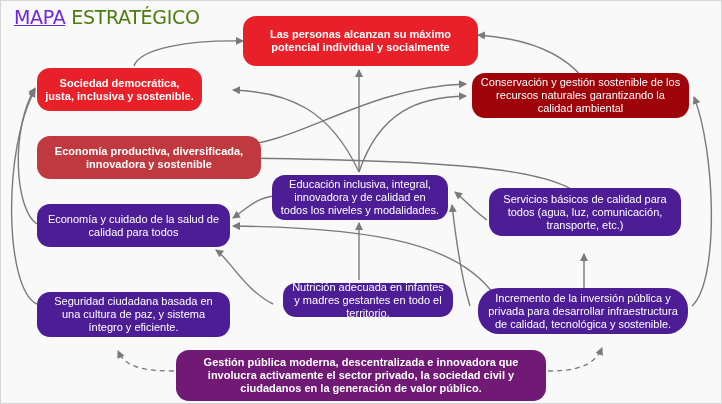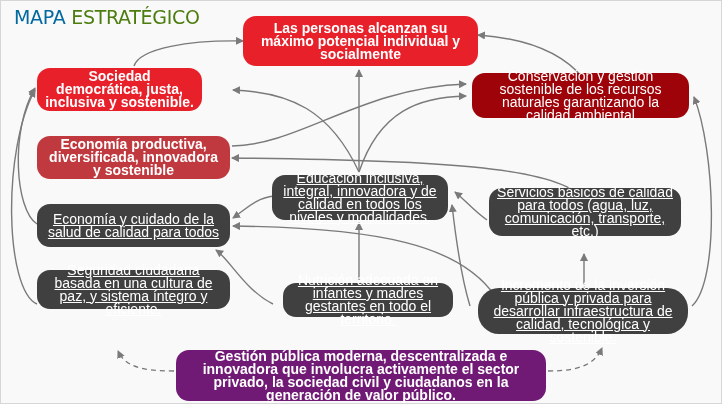--- a/index.html
+++ b/index.html
@@ -11,36 +11,36 @@
   }
   .frame {
     position: absolute; left: 0; top: 0; width: 720px; height: 402px;
     border: 1px solid #d6d6d6; background: #f9f9f9;
   }
   .title {
     position: absolute; left: 14px; top: 6px;
     font-family: "DejaVu Sans", sans-serif;
     font-size: 19px; letter-spacing: -0.3px;
   }
-  .title .t1 { color: #0369a1; }
+  .title .t1 { color: #6d28d9; text-decoration: underline; }
   .title .t2 { color: #4d7c0f; }
   svg.links { position: absolute; left: 0; top: 0; }
   .node {
     position: absolute; box-sizing: border-box;
     border-radius: 13px;
-    color: #fff; font-size: 14px; line-height: 13px;
+    color: #fff; font-size: 11px; line-height: 13px;
     text-align: center;
     display: flex; align-items: center; justify-content: center;
     padding: 0 8px;
   }
   .node span { display: block; }
   .c-red { background: #e8202a; font-weight: bold; }
   .c-dark { background: #9d0308; font-weight: normal; }
   .c-mid { background: #c0393f; font-weight: bold; }
-  .c-pink { background: #404040; text-decoration: underline; }
+  .c-pink { background: #4c1d95; }
   .c-gray { background: #701a75; font-weight: bold; }
 </style>
 </head>
 <body>
 
 <div class="frame"></div>
 
 <div class="title">
   <span class="t1">MAPA</span>
   <span class="t2">ESTRATÉGICO</span>
@@ -99,37 +99,37 @@
 </div>
 
 <div class="node c-red" style="left:37px;top:68px;width:165px;height:43px;">
   <span>Sociedad democrática, justa, inclusiva y sostenible.</span>
 </div>
 
 <div class="node c-dark" style="left:472px;top:73px;width:217px;height:45px;">
   <span>Conservación y gestión sostenible de los recursos naturales garantizando la calidad ambiental</span>
 </div>
 
-<div class="node c-mid" style="left:37px;top:136px;width:193px;height:43px;">
+<div class="node c-mid" style="left:37px;top:136px;width:224px;height:43px;">
   <span>Economía productiva, diversificada, innovadora y sostenible</span>
 </div>
 
 <div class="node c-pink" style="left:272px;top:175px;width:176px;height:45px;">
   <span>Educación inclusiva, integral, innovadora y de calidad en todos los niveles y modalidades.</span>
 </div>
 
 <div class="node c-pink" style="left:37px;top:204px;width:193px;height:43px;">
   <span>Economía y cuidado de la salud de calidad para todos</span>
 </div>
 
 <div class="node c-pink" style="left:489px;top:188px;width:192px;height:48px;">
   <span>Servicios básicos de calidad para todos (agua, luz, comunicación, transporte, etc.)</span>
 </div>
 
-<div class="node c-pink" style="left:37px;top:270px;width:193px;height:39px;">
+<div class="node c-pink" style="left:37px;top:292px;width:193px;height:45px;">
   <span>Seguridad ciudadana basada en una cultura de paz, y sistema íntegro y eficiente.</span>
 </div>
 
 <div class="node c-pink" style="left:275px;top:283px;width:170px;height:34px;margin-left:8px;">
   <span>Nutrición adecuada en infantes y madres gestantes en todo el territorio.</span>
 </div>
 
 <div class="node c-pink" style="left:478px;top:288px;width:210px;height:46px;border-radius:21px;">
   <span>Incremento de la inversión pública y privada para desarrollar infraestructura de calidad, tecnológica y sostenible.</span>
 </div>

